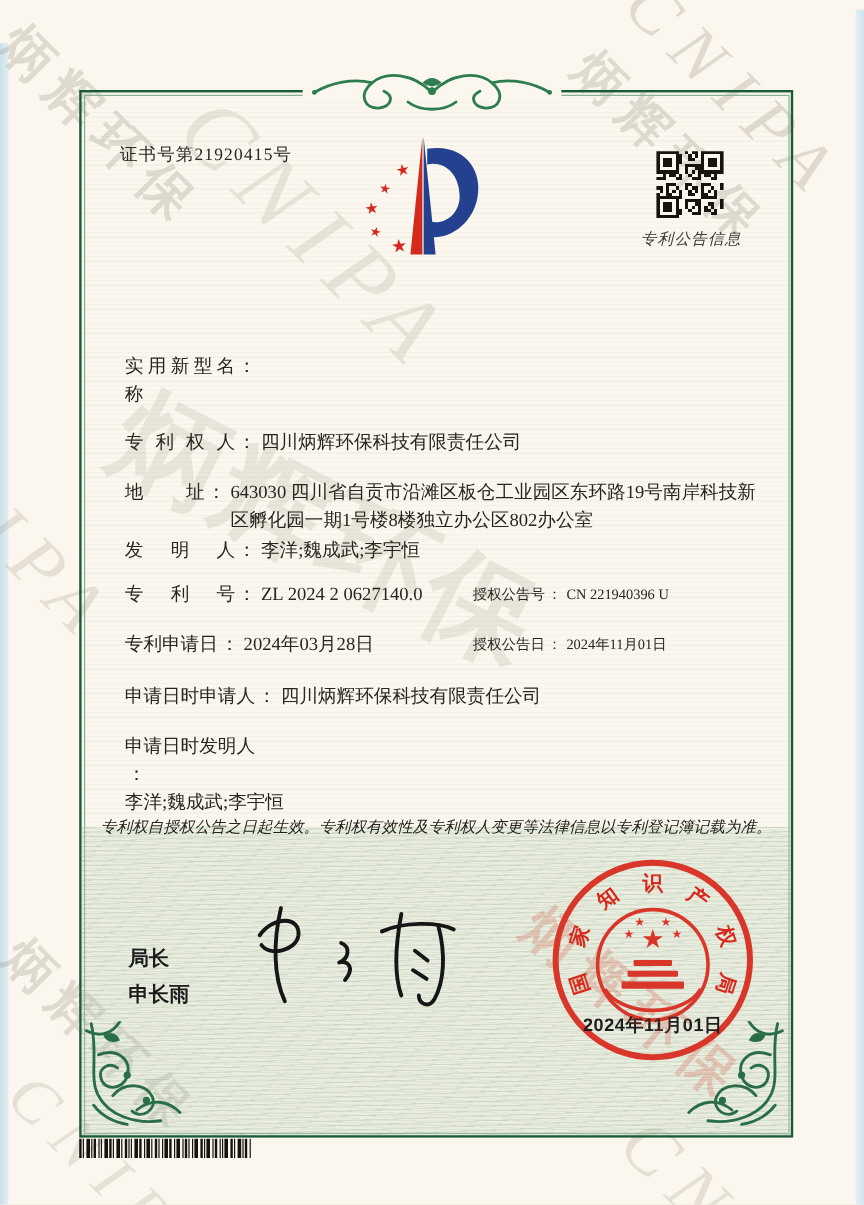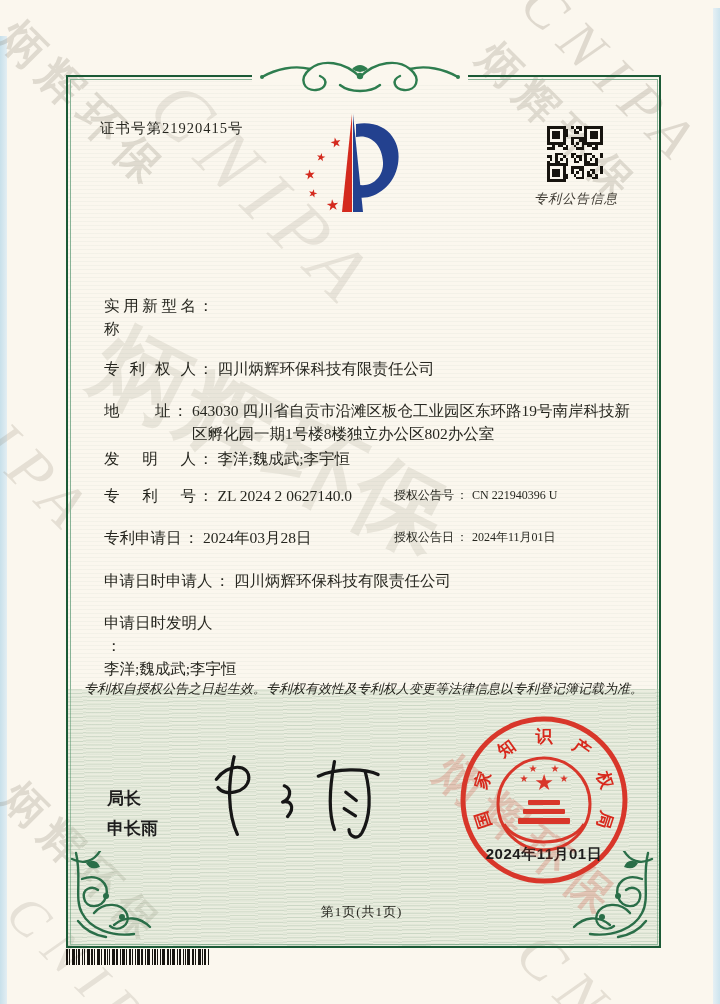--- a/index.html
+++ b/index.html
@@ -371,15 +371,14 @@
     <div class="seal-date">2024年11月01日</div>
   <span class="seal-char" style="transform: translate(-50%, -50%) rotate(-108deg) translateY(-64px);">国</span>
       <span class="seal-char" style="transform: translate(-50%, -50%) rotate(-72deg) translateY(-64px);">家</span>
       <span class="seal-char" style="transform: translate(-50%, -50%) rotate(-36deg) translateY(-64px);">知</span>
       <span class="seal-char" style="transform: translate(-50%, -50%) rotate(0deg) translateY(-64px);">识</span>
       <span class="seal-char" style="transform: translate(-50%, -50%) rotate(36deg) translateY(-64px);">产</span>
       <span class="seal-char" style="transform: translate(-50%, -50%) rotate(72deg) translateY(-64px);">权</span>
       <span class="seal-char" style="transform: translate(-50%, -50%) rotate(108deg) translateY(-64px);">局</span>
     </div>
 
-  <div class="footer">第1页(共1页)</div>
 
 </div>
 
 </body></html>

